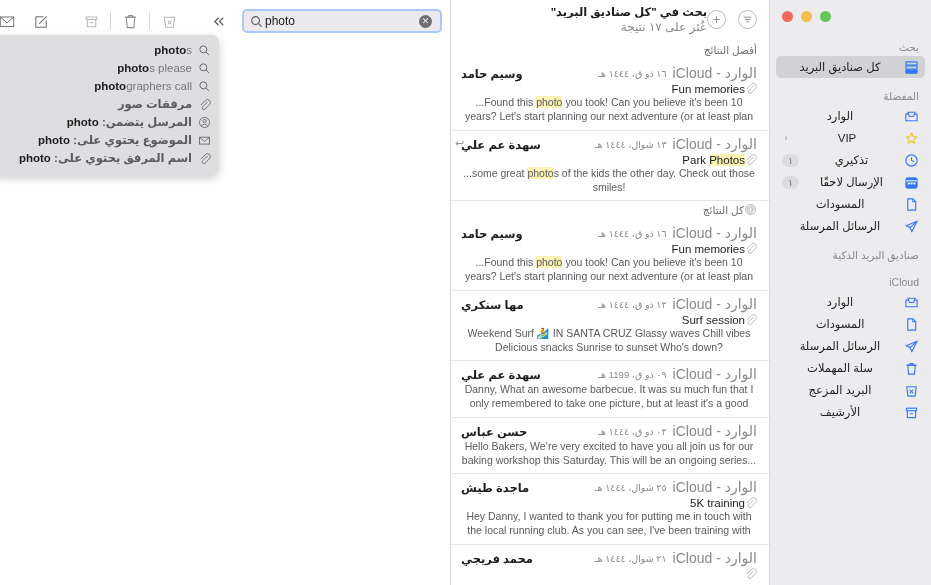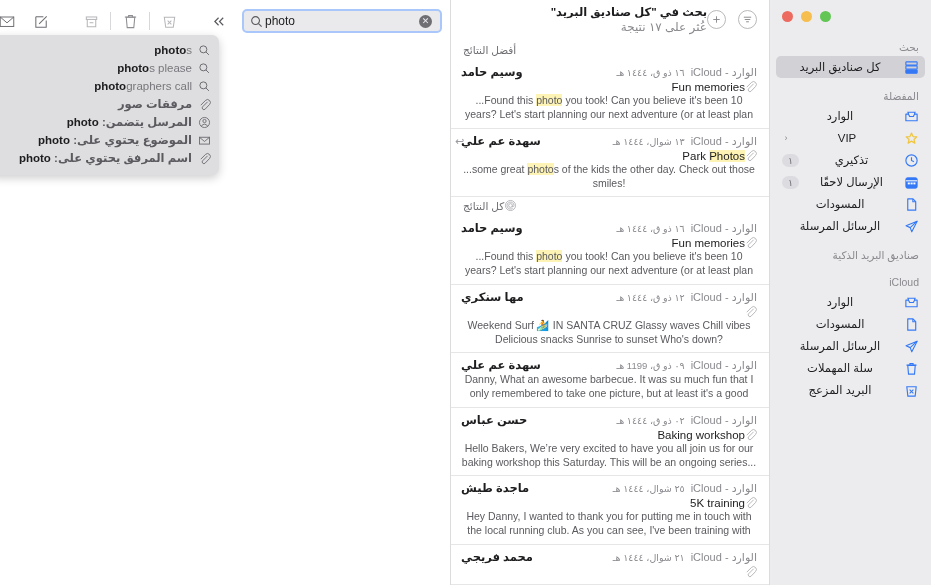--- a/index.html
+++ b/index.html
@@ -113,39 +113,39 @@
   .circ-btn {
     width: 19px; height: 19px; border-radius: 50%;
     border: 1px solid #b9b9bd;
     display: flex; align-items: center; justify-content: center;
     color: #86868b;
   }
 
   .section-row {
     display: flex; flex-direction: row; align-items: center;
     padding: 2px 12px 4px 12px;
-    justify-content: flex-end;
+    justify-content: flex-start;
   }
   .section-row .sec-label { font-size: 10.5px; color: #6e6e73; }
   .section-row .sec-icon  { color: #b0b0b5; }
 
   .ml-body { flex: 1 1 auto; overflow: hidden; position: relative; }
 
   .msg-row {
     padding: 5px 12px 6px 10px;
     border-bottom: 1px solid #e6e6e6;
     position: relative;
   }
   .msg-line1 {
     display: flex; flex-direction: row; align-items: baseline;
     justify-content: space-between;
   }
   .msg-sender { font-size: 11.5px; font-weight: bold; color: #1d1d1f; white-space: nowrap; }
   .msg-meta-wrap { display: flex; flex-direction: row; align-items: center; gap: 6px; direction: rtl; }
-  .msg-mailbox { font-size: 11px; color: #8a8a8f; white-space: nowrap; }
+  .msg-mailbox { font-size: 14px; color: #8a8a8f; white-space: nowrap; }
   .msg-date    { font-size: 9.5px; color: #8a8a8f; white-space: nowrap; }
   .msg-line2 {
     display: flex; flex-direction: row; align-items: center;
     justify-content: space-between;
     margin-top: 1px;
   }
   .msg-subject { font-size: 11.5px; color: #1d1d1f; direction: ltr; text-align: right; flex: 1 1 auto; }
   .clip-icon { color: #b0b0b5; width: 12px; flex: 0 0 12px; }
   .msg-preview {
     font-size: 10.5px;
@@ -373,20 +373,30 @@
         <div class="sb-item">
           <span class="sb-icon">
             <svg width="15" height="15" viewBox="0 0 16 16">
               <path d="M3 4 L13 4 L11.9 14 L4.1 14 Z" fill="none" stroke="#3478f6" stroke-width="1.2"></path>
                 <line x1="6" y1="7" x2="10" y2="11" stroke="#3478f6" stroke-width="1.1"></line>
                 <line x1="10" y1="7" x2="6" y2="11" stroke="#3478f6" stroke-width="1.1"></line>
             </svg>
           </span>
           <span class="sb-label">البريد المزعج</span>
         </div>
+        <div class="sb-item">
+          <span class="sb-icon">
+            <svg width="15" height="15" viewBox="0 0 16 16">
+              <rect x="2.6" y="3.4" width="10.8" height="2.7" fill="none" stroke="#3478f6" stroke-width="1.2"></rect>
+                <path d="M3.6 6.3 L3.6 13.4 L12.4 13.4 L12.4 6.3" fill="none" stroke="#3478f6" stroke-width="1.2"></path>
+                <line x1="6.3" y1="9.3" x2="9.7" y2="9.3" stroke="#3478f6" stroke-width="1.1"></line>
+            </svg>
+          </span>
+          <span class="sb-label">الأرشيف</span>
+        </div>
         <div class="sb-gap"></div>
       </div>
   </div>
 
   <div class="msglist">
     <div class="ml-header">
       <div class="ml-hdr-btns">
         <div class="circ-btn">
           <svg width="11" height="11" viewBox="0 0 12 12">
               <line x1="2" y1="3.5" x2="10" y2="3.5" stroke="#86868b" stroke-width="1"></line>
@@ -483,48 +493,41 @@
               <span class="msg-date">١٢ ذو ق، ١٤٤٤ هـ</span>
             </div>
             <span class="msg-sender">مها سنكري</span>
           </div>
           <div class="msg-line2">
             <span class="clip-icon">
               <svg width="13" height="13" viewBox="0 0 16 16">
                 <path d="M11.5 5 L5.8 10.7 a2.1 2.1 0 0 0 3 3 L14.2 8 a3.5 3.5 0 0 0 -5 -5 L3.8 8.5" fill="none" stroke="currentColor" stroke-width="1.1" stroke-linecap="round"></path>
               </svg>
             </span>
+            <span class="msg-subject">Surf session</span>
           </div>
           <div class="msg-preview">Weekend Surf 🏄 IN SANTA CRUZ Glassy waves Chill vibes Delicious snacks Sunrise to sunset Who's down?</div>
         </div>
         <div class="msg-row">
           <div class="msg-line1">
             <div class="msg-meta-wrap">
               <span class="msg-mailbox">الوارد - iCloud</span>
               <span class="msg-date">٠٩ ذو ق، 1199 هـ</span>
             </div>
             <span class="msg-sender">سهدة عم علي</span>
           </div>
           <div class="msg-preview">Danny, What an awesome barbecue. It was su much fun that I only remembered to take one picture, but at least it's a good o...</div>
         </div>
         <div class="msg-row">
           <div class="msg-line1">
             <div class="msg-meta-wrap">
               <span class="msg-mailbox">الوارد - iCloud</span>
               <span class="msg-date">٠٢ ذو ق، ١٤٤٤ هـ</span>
             </div>
             <span class="msg-sender">حسن عباس</span>
-          </div>
-          <div class="msg-line2">
-            <span class="clip-icon">
-              <svg width="13" height="13" viewBox="0 0 16 16">
-                <path d="M11.5 5 L5.8 10.7 a2.1 2.1 0 0 0 3 3 L14.2 8 a3.5 3.5 0 0 0 -5 -5 L3.8 8.5" fill="none" stroke="currentColor" stroke-width="1.1" stroke-linecap="round"></path>
-              </svg>
-            </span>
-            <span class="msg-subject">Baking workshop</span>
           </div>
           <div class="msg-preview">Hello Bakers, We’re very excited to have you all join us for our baking workshop this Saturday. This will be an ongoing series...</div>
         </div>
         <div class="msg-row">
           <div class="msg-line1">
             <div class="msg-meta-wrap">
               <span class="msg-mailbox">الوارد - iCloud</span>
               <span class="msg-date">٢٥ شوال، ١٤٤٤ هـ</span>
             </div>
             <span class="msg-sender">ماجدة طيش</span>

